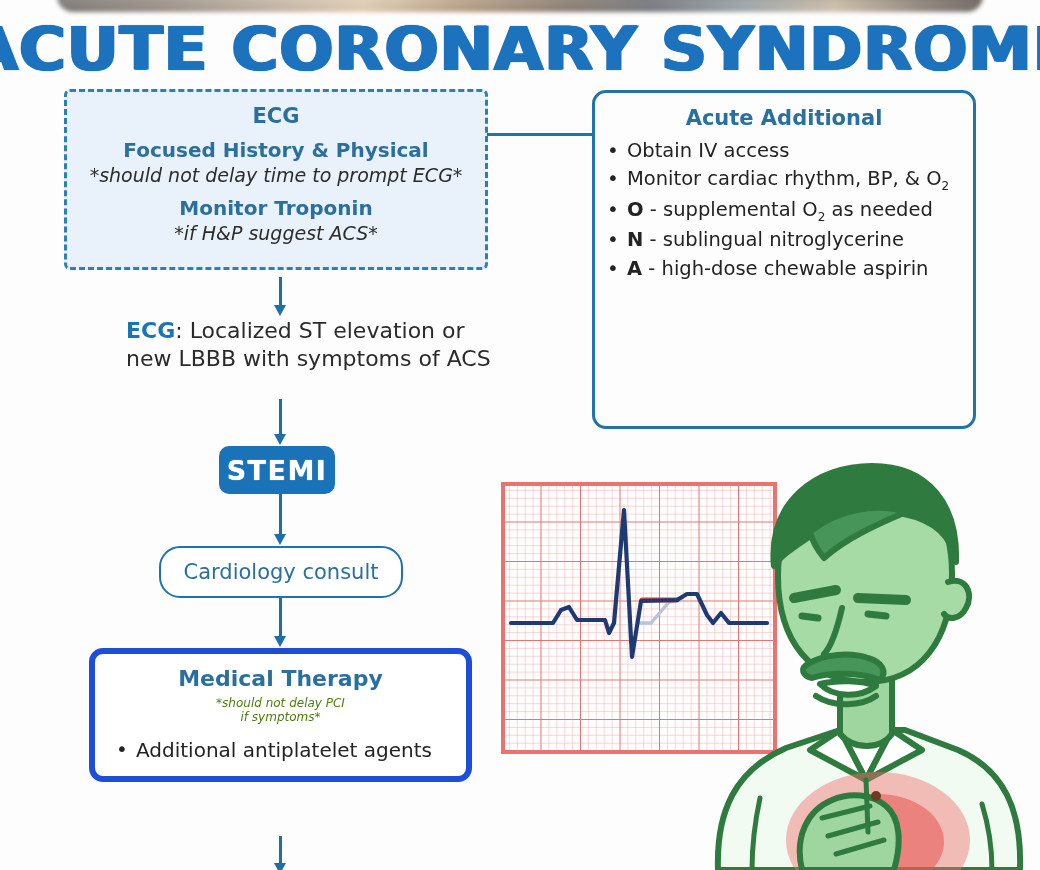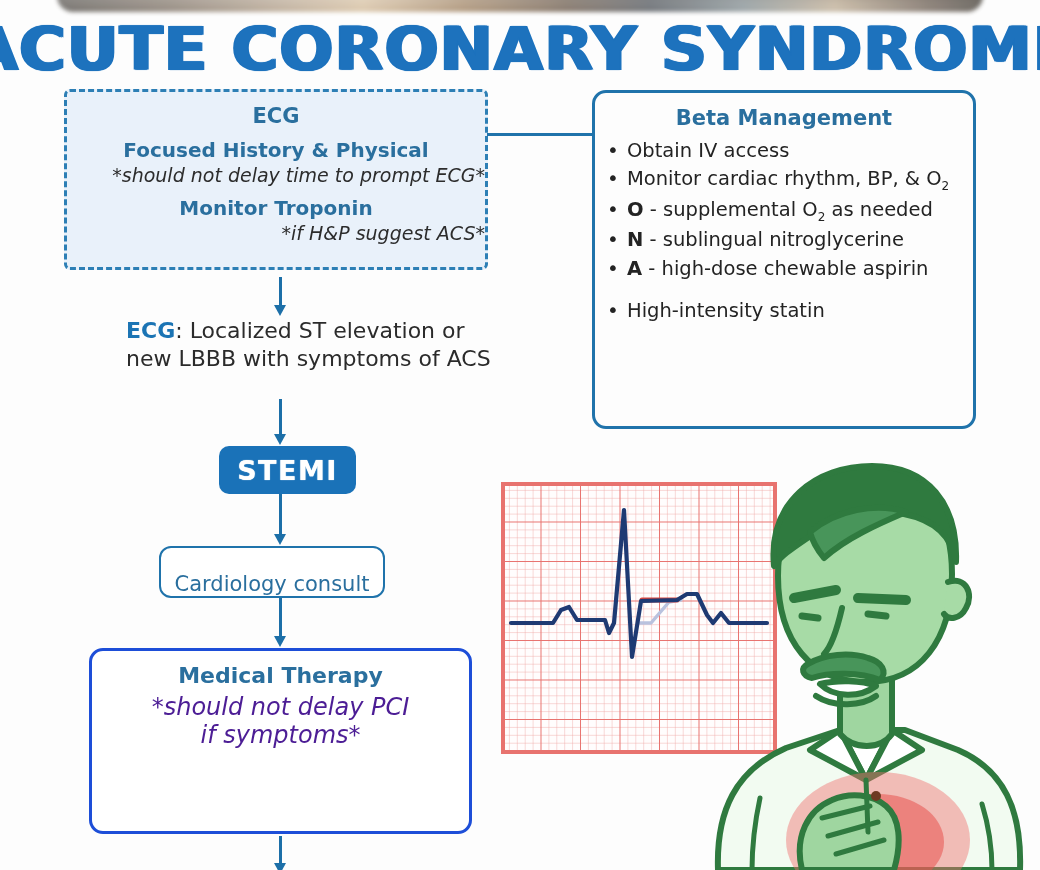--- a/index.html
+++ b/index.html
@@ -51,21 +51,21 @@
     border: 3px dashed #2d7fb5;
     border-radius: 6px;
   }
   #ecg-box .h {
     color: #2a6f9e; font-weight: 700; font-size: 21px; text-align: center; margin-top: 12px;
   }
   #ecg-box .sub-h {
     color: #2a6f9e; font-weight: 700; font-size: 20px; text-align: center; margin-top: 10px;
   }
   #ecg-box .note {
-    color: #2c2c2c; font-style: italic; font-size: 19px; text-align: right; margin-top: 2px;
+    color: #2c2c2c; font-style: italic; font-size: 19px; text-align: center; margin-top: 2px;
   }
 
   #mgmt-box {
     left: 592px; top: 90px; width: 384px; height: 339px;
     background: #fdfdfd;
     border: 3px solid #2073ab;
     border-radius: 14px;
   }
   #mgmt-box .h {
     color: #2a6f9e; font-weight: 700; font-size: 21px; text-align: center;
@@ -99,44 +99,44 @@
 
   
   #ecg-criteria {
     position: absolute; left: 126px; top: 317px; width: 380px;
     font-size: 22px; line-height: 1.26; color: #2b2b2b;
   }
   #ecg-criteria b { color: #1b74b4; font-weight: 700; }
 
   
   #stemi {
-    left: 219px; top: 446px; width: 137px; height: 48px;
+    left: 219px; top: 446px; width: 116px; height: 48px;
     background: #1a72b8; border-radius: 10px;
     display: flex; align-items: center; justify-content: center;
   }
   #stemi span {
     color: #ffffff; font-weight: 700; font-size: 27px; letter-spacing: 1.5px;
     text-shadow: 0 0 1px #fff;
   }
 
   
   #cardio {
-    left: 159px; top: 546px; width: 226px; height: 52px;
-    background: #ffffff; border: 2.5px solid #1f73ab; border-radius: 12px;
-    display: flex; align-items: flex-end; justify-content: center;
+    left: 159px; top: 546px; width: 244px; height: 52px;
+    background: #ffffff; border: 2.5px solid #1f73ab; border-radius: 21px;
+    display: flex; align-items: center; justify-content: center;
   }
   #cardio span { color: #2a6f9e; font-size: 21px; }
 
   
   #medtx {
-    left: 89px; top: 648px; width: 383px; height: 186px;
-    background: #ffffff; border: 3px solid #1d4ed8; border-radius: 14px;
+    left: 89px; top: 648px; width: 383px; height: 134px;
+    background: #ffffff; border: 6px solid #1d4ed8; border-radius: 14px;
   }
   #medtx .h { color: #2a6f9e; font-weight: 700; font-size: 22px; text-align: center; margin-top: 12px; }
-  #medtx .note { color: #4c1d95; font-style: italic; font-size: 24px; text-align: center; line-height: 1.16; margin-top: 6px; }
+  #medtx .note { color: #4d7c0f; font-style: italic; font-size: 12px; text-align: center; line-height: 1.16; margin-top: 6px; }
   #medtx ul { list-style: none; margin-top: 10px; padding-left: 21px; }
   #medtx li {
     color: #232323; font-size: 20px; line-height: 1.5; position: relative; padding-left: 20px;
   }
   #medtx li::before { content: "\2022"; position: absolute; left: 0; top: -1px; color: #232323; }
 
   
   #ecg-strip { position: absolute; left: 501px; top: 482px; width: 276px; height: 272px; }
 
   
@@ -155,28 +155,27 @@
     <div class="h">ECG</div>
     <div class="sub-h">Focused History &amp; Physical</div>
     <div class="note">*should not delay time to prompt ECG*</div>
     <div class="sub-h">Monitor Troponin</div>
     <div class="note">*if H&amp;P suggest ACS*</div>
   </div>
 
   <div id="connector-h"></div>
 
   <div id="mgmt-box" class="box">
-    <div class="h">Beta Management</div>
+    <div class="h">Acute Additional</div>
     <ul id="mgmt-list">
         <li>Obtain IV access</li>
         <li>Monitor cardiac rhythm, BP, &amp; O<sub>2</sub></li>
         <li><b>O</b> - supplemental O<sub>2</sub> as needed</li>
         <li><b>N</b> - sublingual nitroglycerine</li>
         <li><b>A</b> - high-dose chewable aspirin</li>
-        <li class="gap">High-intensity statin</li>
       </ul>
   </div>
 
   <div class="arrow" style="left:279px; top:277px;">
     <div class="shaft" style="height:29px;"></div>
     <div class="head" style="top:28px;"></div>
   </div>
 
   <div id="ecg-criteria">
     <b>ECG</b><span>: Localized ST elevation or new LBBB with symptoms of ACS</span>
@@ -205,20 +204,21 @@
     <div class="head" style="top:38px;"></div>
   </div>
 
   <div id="medtx" class="box">
     <div class="h">Medical Therapy</div>
     <div class="note">
       <span>*should not delay PCI</span><br>
       <span>if symptoms*</span>
     </div>
     <ul id="medtx-list">
+        <li>Additional antiplatelet agents</li>
       </ul>
   </div>
 
   <div class="arrow" style="left:279px; top:836px;">
     <div class="shaft" style="height:28px;"></div>
     <div class="head" style="top:27px;"></div>
   </div>
 
   <svg id="ecg-strip" viewBox="0 0 276 272">
     <defs>

